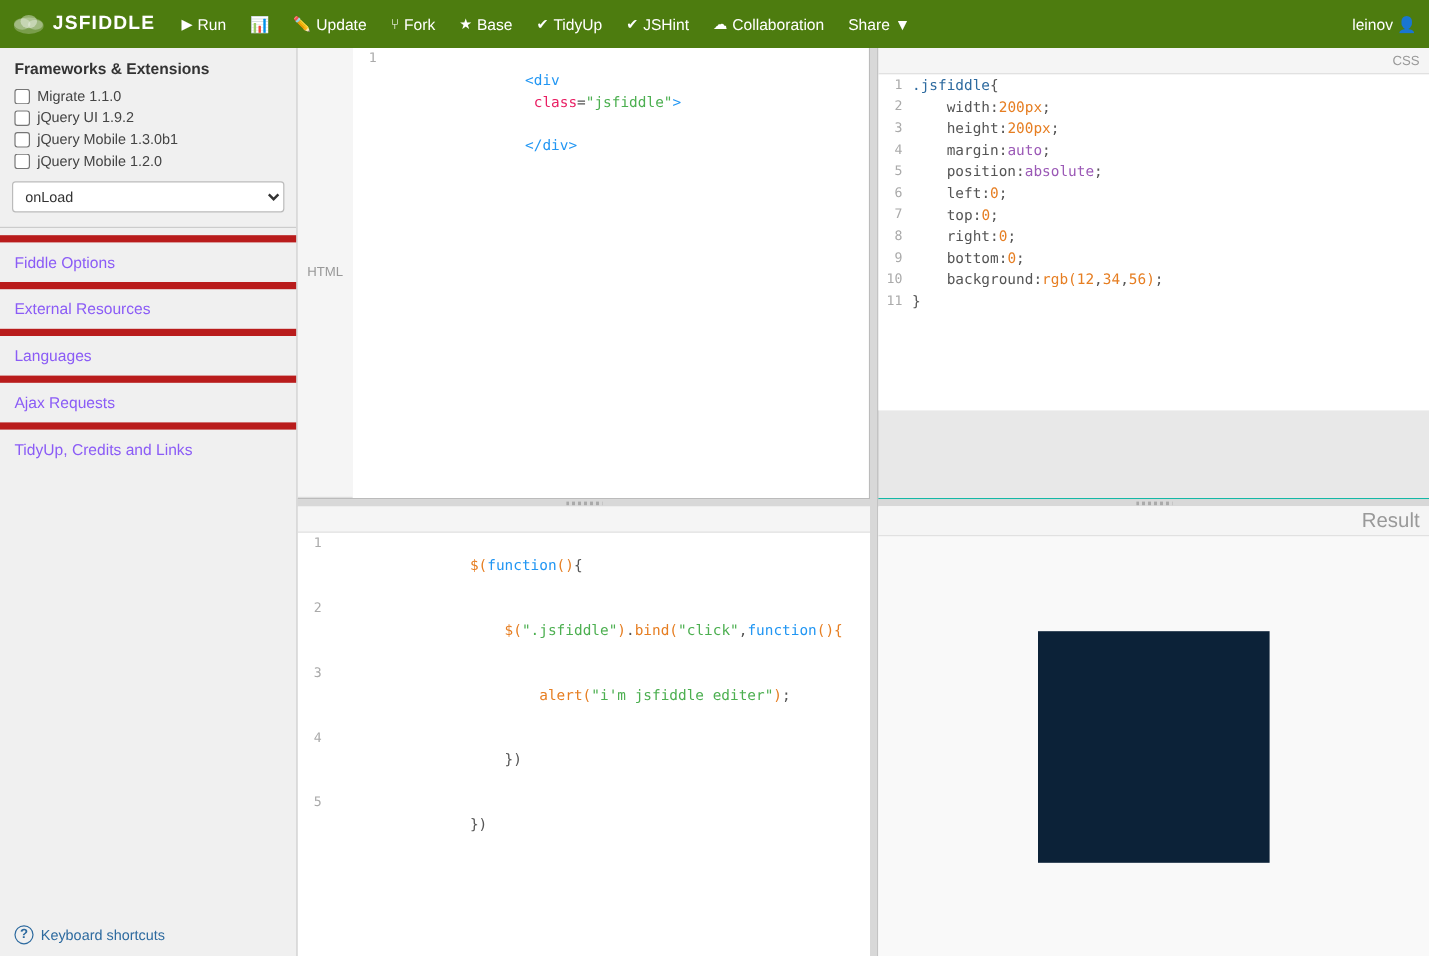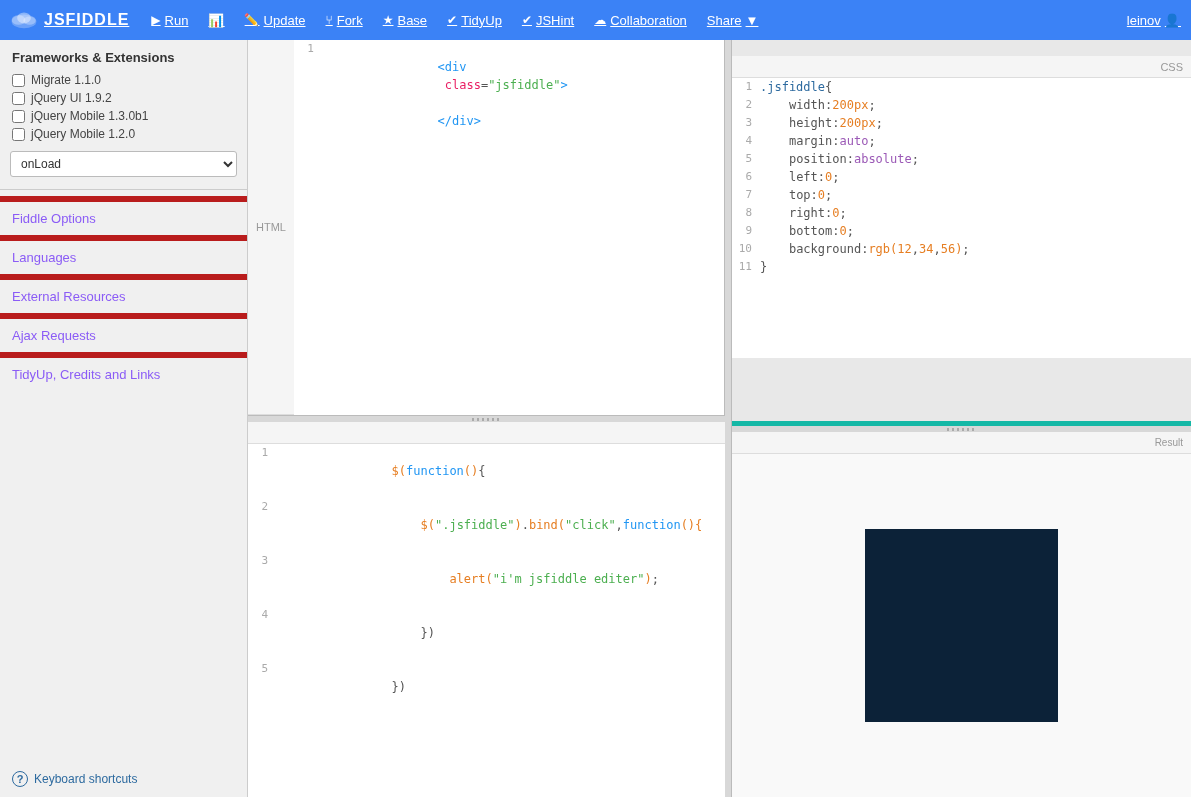--- a/index.html
+++ b/index.html
@@ -2,26 +2,25 @@
 <html><head>
   <meta charset="utf-8">
   <style>
     * { box-sizing: border-box; margin: 0; padding: 0; }
     body { font-family: Arial, sans-serif; font-size: 13px; background: #e8e8e8; overflow: hidden; }
 
     
     #topbar {
       display: flex;
       align-items: center;
-      background: #3b82f6;
+      background: #4d7c0f;
       height: 40px;
       padding: 0 10px;
       color: #fff;
       gap: 4px;
-      text-decoration: underline;
     }
     #topbar .logo {
       display: flex;
       align-items: center;
       gap: 6px;
       margin-right: 10px;
     }
     #topbar .logo .cloud-icon {
       width: 28px; height: 22px;
     }
@@ -222,36 +221,35 @@
       width: 460px;
       display: flex;
       flex-direction: column;
       border-left: 1px solid #bbb;
       flex-shrink: 0;
     }
     #css-panel {
       flex: 1;
       display: flex;
       flex-direction: column;
-      border-bottom: 5px solid #14b8a6;
-      margin-top: 16px;
+      border-bottom: 1px solid #14b8a6;
     }
     #result-panel {
       flex: 1;
       display: flex;
       flex-direction: column;
       background: #fff;
     }
     .result-header {
       display: flex;
       justify-content: flex-end;
       padding: 2px 8px;
       background: #f5f5f5;
       border-bottom: 1px solid #ddd;
-      font-size: 10px;
+      font-size: 17px;
       color: #999;
       min-height: 22px;
       align-items: center;
     }
     .result-content {
       flex: 1;
       background: #f9f9f9;
       display: flex;
       align-items: center;
       justify-content: center;
@@ -339,22 +337,22 @@
     <div class="sidebar-checkbox-item">
       <input type="checkbox" style="">
       <label>jQuery Mobile 1.2.0</label>
     </div>
 
     <select class="sidebar-select" style="margin-top:8px;"><option>onLoad</option></select>
 
     <hr class="sidebar-divider">
 
     <div class="sidebar-menu-item">Fiddle Options</div>
+    <div class="sidebar-menu-item">External Resources</div>
     <div class="sidebar-menu-item">Languages</div>
-    <div class="sidebar-menu-item">External Resources</div>
     <div class="sidebar-menu-item">Ajax Requests</div>
     <div class="sidebar-menu-item">TidyUp, Credits and Links</div>
 
     <div style="flex:1;"></div>
     <div class="sidebar-footer">
       <div class="help-icon">?</div>
       <span>Keyboard shortcuts</span>
     </div>
   </div>
 

